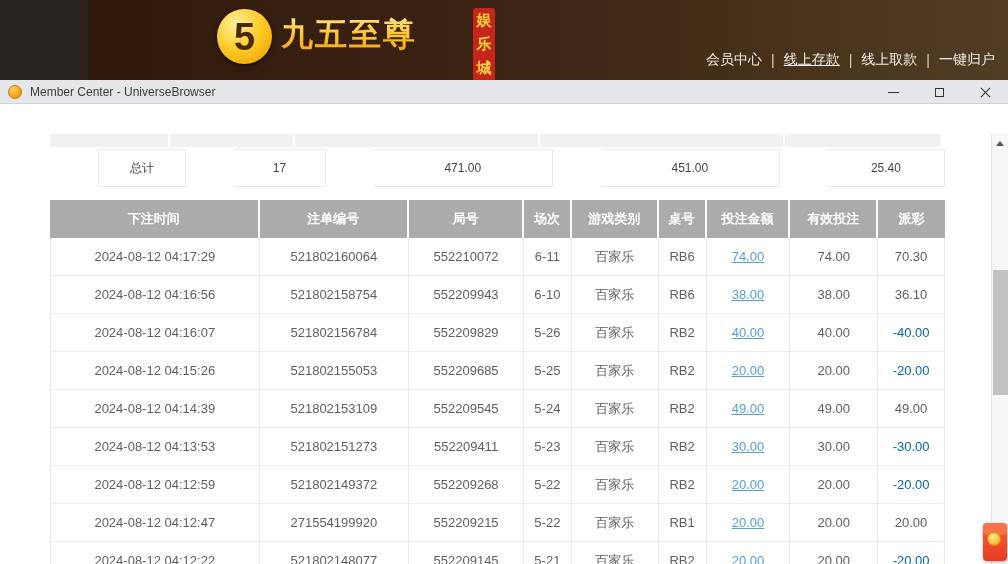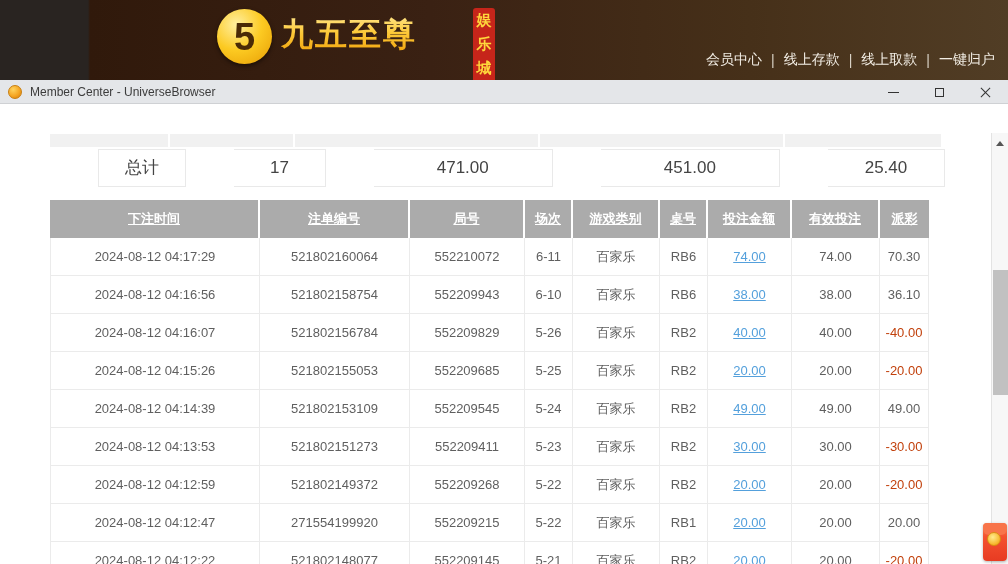--- a/index.html
+++ b/index.html
@@ -19,21 +19,21 @@
   @supports (-webkit-background-clip:text) {
     .logo-text { background:linear-gradient(180deg,#ffe792 0%,#fdc938 45%,#ef9c05 100%);
       -webkit-background-clip:text; color:transparent; }
   }
   .logo-ribbon { position:absolute; left:473px; top:8px; width:22px; height:72px; background:#c6251a;
     border-radius:3px 3px 0 0; display:flex; flex-direction:column; align-items:center;
     color:#ffd83c; font-size:15px; font-weight:bold; line-height:24px; overflow:hidden; }
   .banner-nav { position:absolute; right:13px; top:51px; display:flex; align-items:center;
     color:#f2ede4; font-size:14px; white-space:nowrap; }
   .banner-nav a { color:#f2ede4; text-decoration:none; cursor:pointer; }
-  .banner-nav a.underlined { }
+  .banner-nav a.underlined { text-decoration:underline; }
   .banner-nav .sep { margin:0 9px; color:#d9d2c6; }
 
   
   .titlebar { position:absolute; top:80px; left:0; width:1008px; height:24px; background:#e4e6e9;
     border-bottom:1px solid #cfd1d4; display:flex; align-items:center; }
   .app-icon { width:14px; height:14px; border-radius:50%; margin:0 8px 0 8px;
     background:radial-gradient(circle at 35% 30%, #ffd35e 0%, #f5a623 55%, #d97b06 100%);
     border:1px solid #c87e10; }
   .win-title { font-size:12px; color:#3c3c3c; }
   .win-controls { position:absolute; right:0; top:0; height:24px; display:flex; }
@@ -54,37 +54,37 @@
 
   
   .content { position:absolute; top:129px; left:0; width:1008px; height:435px; background:#fff; }
 
   .cutoff-row { position:absolute; top:5px; left:50px; display:flex; height:13px; }
   .cutoff-cell { background:#f1f1f1; margin-right:2px; }
   .s0{width:118px} .s1{width:123px} .s2{width:243px} .s3{width:243px} .s4{width:156px}
 
   .summary-row { position:absolute; top:20px; left:50px; width:895px; height:38px; display:flex; }
   .summary-cell { border:1px solid #e9e9e9; border-left:none; text-align:center; line-height:36px;
-    font-size:17px; color:#444;margin-left:48px; }
+    font-size:12px; color:#444;margin-left:48px; }
   .summary-cell:first-child { border-left:1px solid #e9e9e9; }
   .t0{width:120px} .t1{width:125px} .t2{width:245px} .t3{width:245px} .t4{width:160px}
 
   .bet-table { position:absolute; top:71px; left:50px; width:895px; }
   .thead { display:flex; height:38px; }
   .th { background:#ababab; color:#fff; font-size:13px; font-weight:bold; text-align:center;
-    line-height:38px; border-right:2px solid #fff; overflow:hidden; white-space:nowrap;text-decoration:underline; }
+    line-height:38px; border-right:2px solid #fff; overflow:hidden; white-space:nowrap; }
   .th:last-child { border-right:none; }
   .tr { display:flex; height:38px; }
   .td { border-right:1px solid #ebebeb; border-bottom:1px solid #ebebeb; text-align:center;
     line-height:37px; font-size:13px; color:#5f5f5f; overflow:hidden; white-space:nowrap; }
   .tr .td:first-child { border-left:1px solid #ebebeb; }
-  .td.neg { color:#c2410c; }
+  .td.neg { color:#0369a1; }
   .betlink { color:#54a0dc; text-decoration:underline; cursor:pointer; }
   .c0{width:210px} .c1{width:150px} .c2{width:115px} .c3{width:48px} .c4{width:87px}
-  .c5{width:48px} .c6{width:84px} .c7{width:88px} .c8{width:49px}
+  .c5{width:48px} .c6{width:84px} .c7{width:88px} .c8{width:67px}
 
   
   .scrollbar { position:absolute; top:133px; left:991px; width:17px; height:431px; background:#f7f7f7;
     border-left:1px solid #e3e3e3; }
   .scroll-up { position:absolute; top:3px; left:0; width:16px; height:14px; display:flex;
     align-items:center; justify-content:center; cursor:pointer; }
   .scroll-up::before { content:""; width:0; height:0; border-left:4px solid transparent;
     border-right:4px solid transparent; border-bottom:5px solid #555; }
   .scroll-thumb { position:absolute; top:137px; left:1px; width:15px; height:125px; background:#c1c1c1; cursor:pointer; }
 

